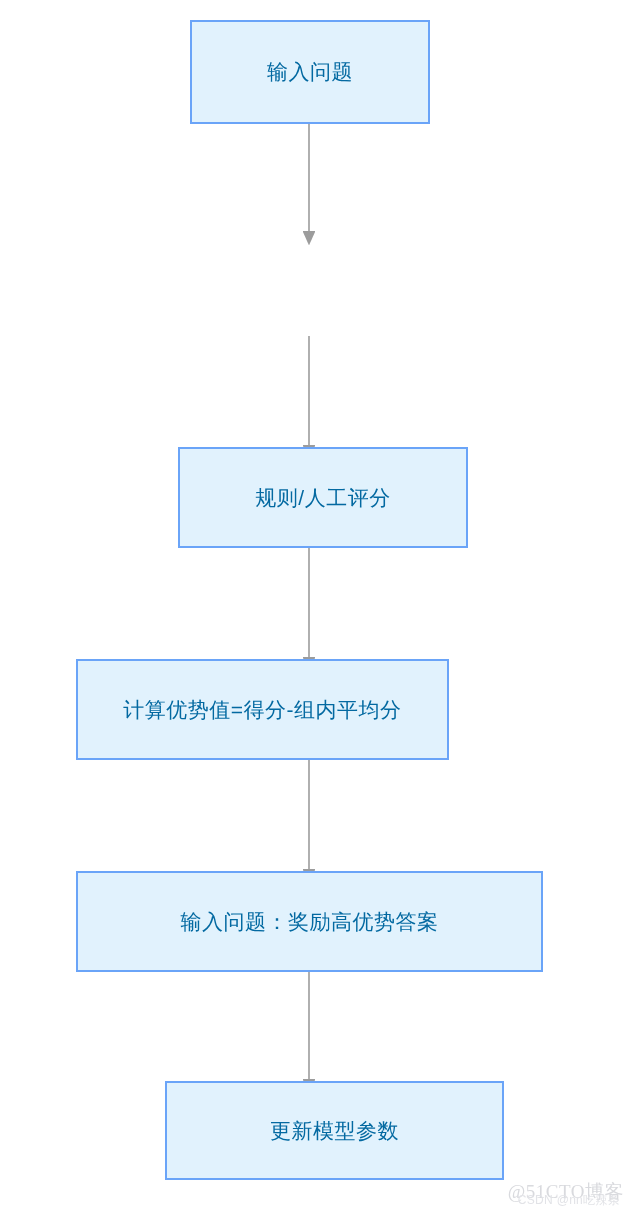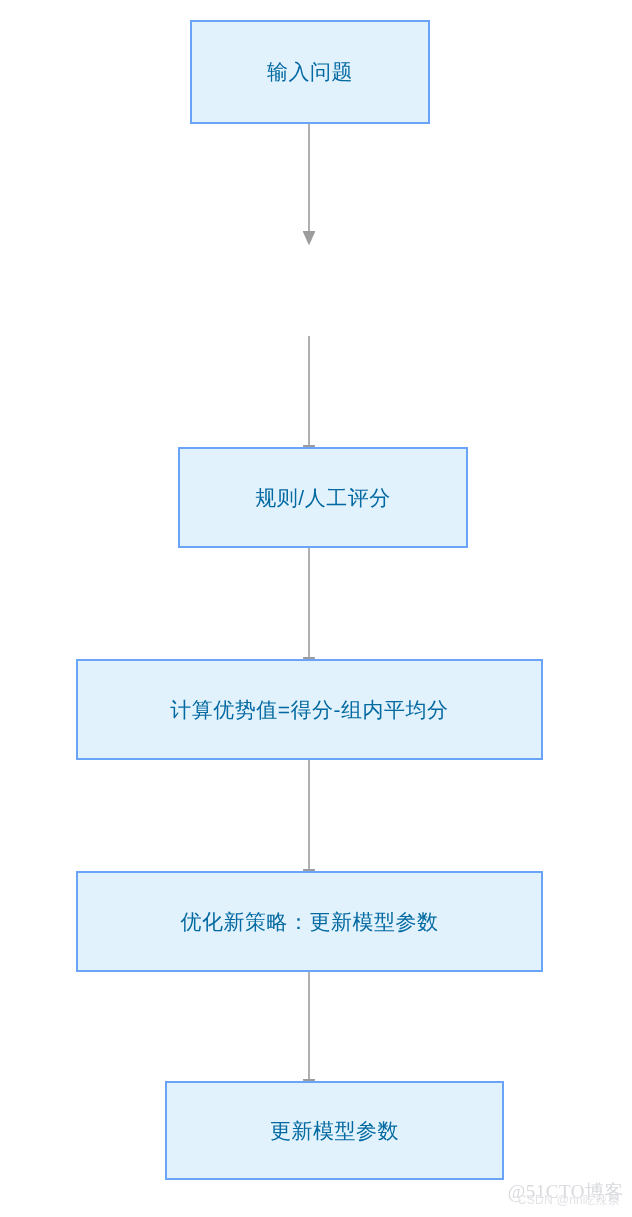--- a/index.html
+++ b/index.html
@@ -96,26 +96,26 @@
 
   <div class="node" style="left: 190px; top: 20px; width: 240px; height: 104px;">
     <span class="node-label">输入问题</span>
   </div>
 
 
   <div class="node" style="left: 158px; top: 447px; width: 290px; height: 101px; margin-left: 20px;">
     <span class="node-label">规则/人工评分</span>
   </div>
 
-  <div class="node" style="left: 76px; top: 659px; width: 467px; height: 101px;">
+  <div class="node" style="left: 76px; top: 659px; width: 373px; height: 101px;">
     <span class="node-label">计算优势值=得分-组内平均分</span>
   </div>
 
   <div class="node" style="left: 76px; top: 871px; width: 467px; height: 101px;">
-    <span class="node-label">优化新策略：更新模型参数</span>
+    <span class="node-label">输入问题：奖励高优势答案</span>
   </div>
 
   <div class="node" style="left: 165px; top: 1081px; width: 339px; height: 99px;">
     <span class="node-label">更新模型参数</span>
   </div>
 
   <div class="watermark watermark-primary">@51CTO博客</div>
   <div class="watermark watermark-secondary">CSDN @nn吃辣条</div>
 
 </div>

